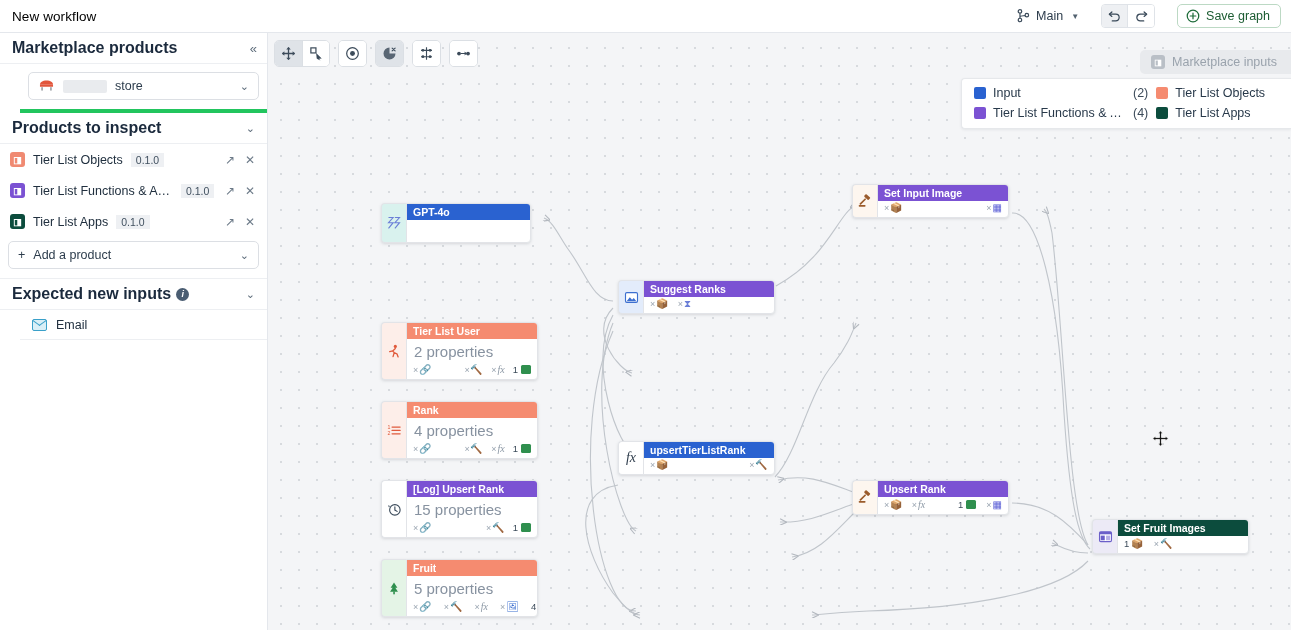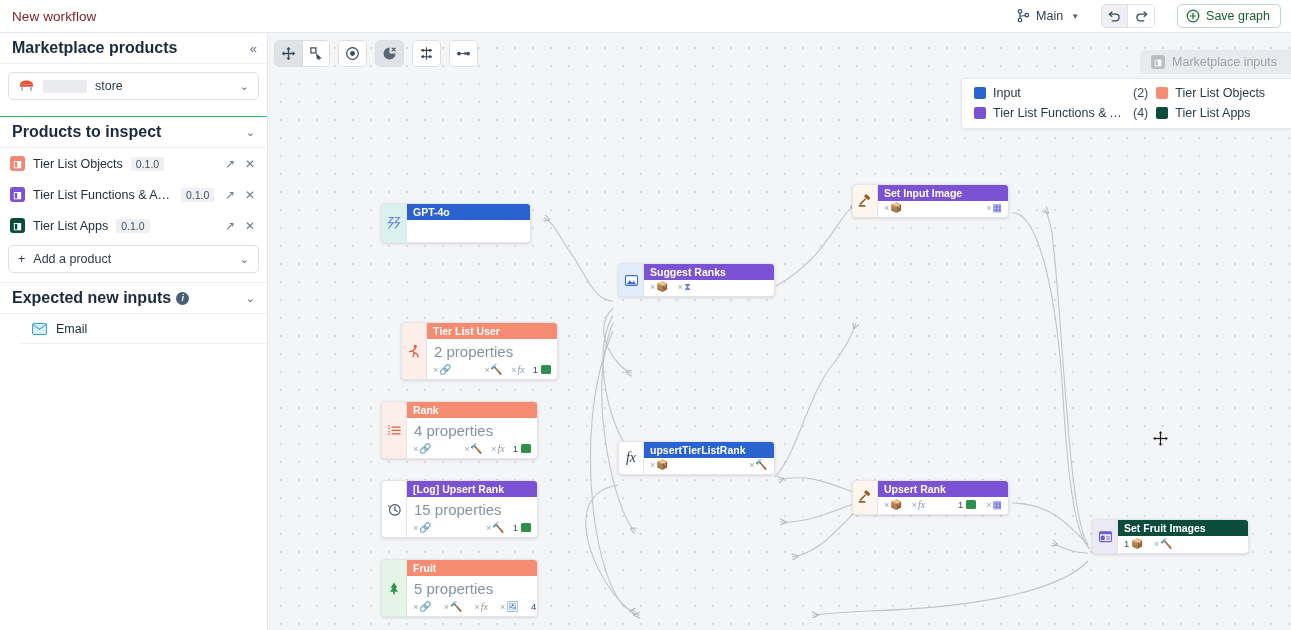--- a/index.html
+++ b/index.html
@@ -10,21 +10,21 @@
     -webkit-font-smoothing: antialiased;
   }
   .app { position: relative; width: 1291px; height: 630px; }
 
   
   .topbar {
     position: absolute; left: 0; top: 0; width: 1291px; height: 33px;
     background: #ffffff; border-bottom: 1px solid #e4e7ec;
     display: flex; align-items: center;
   }
-  .wf-title { font-size: 13.5px; font-weight: 400; color: #7f1d1d; margin-left: 12px; letter-spacing: .1px; }
+  .wf-title { font-size: 13.5px; font-weight: 400; color: #000000; margin-left: 12px; letter-spacing: .1px; }
   .top-right { margin-left: auto; display: flex; align-items: center; gap: 22px; padding-right: 10px; }
   .branch { display: flex; align-items: center; gap: 6px; font-size: 12.5px; color: #2c3c4c; cursor: pointer; }
   .branch .caret { font-size: 8px; color: #52616f; margin-left: 2px; }
   .undo-redo { display: flex; border: 1px solid #dfe3e8; border-radius: 4px; overflow: hidden; }
   .undo-redo .btn {
     width: 26px; height: 22px; display: flex; align-items: center; justify-content: center;
     background: #fff; cursor: pointer;
   }
   .undo-redo .btn:first-child { background: #eef0f3; border-right: 1px solid #dfe3e8; }
   .save-btn {
@@ -39,21 +39,21 @@
     background: #ffffff; border-right: 1px solid #e4e7ec;
   }
   .sb-sec {
     display: flex; align-items: center; height: 31px; padding: 0 12px;
     border-bottom: 1px solid #edeff2;
   }
   .sb-sec .t { font-size: 16px; font-weight: bold; color: #1b2a3d; }
   .sb-sec .chev { margin-left: auto; color: #5c6b7a; font-size: 11px; cursor: pointer; }
   .sb-sec .dbl { margin-left: auto; color: #5c6b7a; font-size: 13px; cursor: pointer; letter-spacing: -2px; }
 
-  .store-wrap { padding: 8px 8px 16px 8px; border-bottom: 1px solid #22c55e; }
+  .store-wrap { padding: 8px 8px 9px 8px; border-bottom: 4px solid #22c55e; margin-left: 20px; }
   .store-sel {
     display: flex; align-items: center; gap: 8px; height: 28px;
     border: 1px solid #dcdfe4; border-radius: 5px; background: #fff;
     padding: 0 9px; cursor: pointer;
   }
   .store-redact { width: 44px; height: 13px; background: #e9ebee; border-radius: 2px; }
   .store-name { font-size: 12.5px; color: #2c3c4c; }
   .store-sel .chev { margin-left: auto; color: #5c6b7a; font-size: 11px; }
 
   .prod-row {
@@ -421,39 +421,39 @@
         </svg>
       </div>
       <div class="node-body">
         <div class="node-hdr" style="background:#2a62d0">
           <span class="ttl">GPT-4o</span>
         </div>
         <div class="node-badges" style="min-height:22px"></div>
       </div>
     </div>
 
-    <div class="node" style="left:350px; top:230px; width:157px;">
+    <div class="node" style="left:350px; top:247px; width:157px;">
       <div class="node-ico" style="background:#e3ecfb">
         <svg width="15" height="15" viewBox="0 0 16 16">
           <rect x="1.6" y="2.8" width="12.8" height="10.4" rx="1.4" fill="#fff" stroke="#3c6fd0" stroke-width="1.2"></rect>
           <path d="M2.8 12 L6.2 7.6 L8.6 10.4 L10.4 8.6 L13.2 12 Z" fill="#3c6fd0"></path>
         </svg>
       </div>
       <div class="node-body">
         <div class="node-hdr" style="background:#7b52d3">
           <span class="ttl">Suggest Ranks</span>
         </div>
         <div class="node-badges">
           <span class="badge">×<span class="g">📦</span></span>
           <span class="badge" style="margin-left:6px">×<span class="g" style="color:#6b7fd7">⧗</span></span>
         </div>
       </div>
     </div>
 
-    <div class="node" style="left:113px; top:289px; width:157px;margin-left:20px;">
+    <div class="node" style="left:113px; top:289px; width:157px;">
       <div class="node-ico" style="background:#fdeee9">
         <svg width="14" height="15" viewBox="0 0 14 16">
           <circle cx="8.4" cy="2.6" r="1.7" fill="#e05a3c"></circle>
           <path d="M8.4 4.8 L5.6 7.4 L7.2 9.2 L6 13.4 M7.2 9.2 L10.2 10.6 L11.4 13.8 M5.6 7.4 L2.4 8.2" fill="none" stroke="#e05a3c" stroke-width="1.4" stroke-linecap="round"></path>
         </svg>
       </div>
       <div class="node-body">
         <div class="node-hdr" style="background:#f58b70">
           <span class="ttl">Tier List User</span>
         </div>

